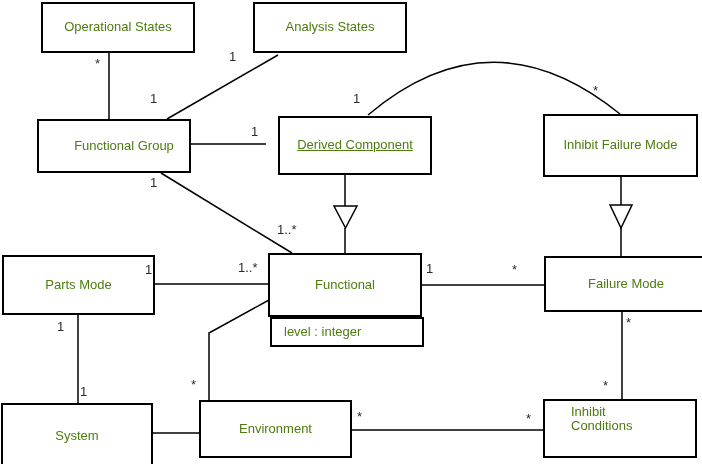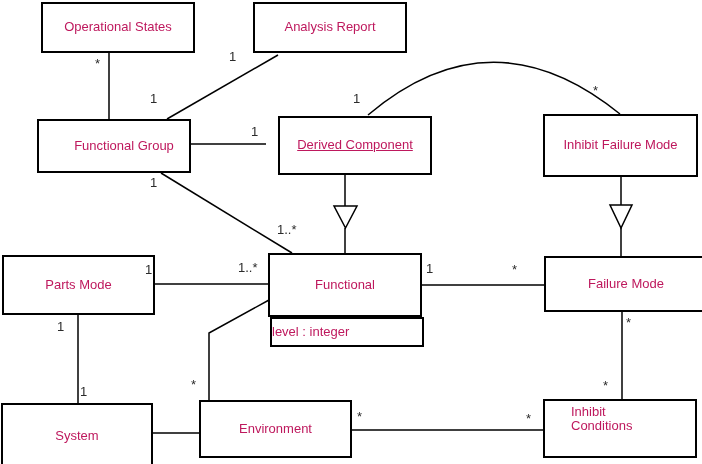--- a/index.html
+++ b/index.html
@@ -4,23 +4,23 @@
 <style>
   html,body{margin:0;padding:0;background:#fff;}
   #canvas{
     position:relative;width:702px;height:464px;background:#ffffff;
     font-family:"Liberation Sans","DejaVu Sans",sans-serif;overflow:hidden;
   }
   #wires{position:absolute;left:0;top:0;width:702px;height:464px;}
   .node{
     position:absolute;box-sizing:border-box;border:2px solid #000;background:#fff;
     display:flex;align-items:center;justify-content:center;
-    font-size:13px;color:#be185d;text-align:center;line-height:1.1;
+    font-size:13px;color:#4d7c0f;text-align:center;line-height:1.1;
   }
-  .node.attr{justify-content:flex-start;text-align:left;}
+  .node.attr{justify-content:flex-start;text-align:left;padding-left:12px;}
   .node.two-line{align-items:flex-start;justify-content:flex-start;text-align:left;
     padding-left:26px;padding-top:4px;white-space:pre-line;}
   .mult{
     position:absolute;font-size:13px;color:#2b2b2b;line-height:1;
     white-space:nowrap;
   }
 </style>
 </head>
 <body>
 
@@ -49,21 +49,21 @@
       <polygon points="334,206 357,206 345.5,228"></polygon>
       <polygon points="610,205 632,205 621,228"></polygon>
     </g>
   </svg>
 
   <div class="node" style="left:41px;top:2px;width:154px;height:51px;">
     <span>Operational States</span>
   </div>
 
   <div class="node" style="left:253px;top:2px;width:154px;height:51px;">
-    <span>Analysis Report</span>
+    <span>Analysis States</span>
   </div>
 
   <div class="node" style="left:37px;top:119px;width:154px;height:54px;padding-left:20px;">
     <span>Functional Group</span>
   </div>
 
   <div class="node" style="left:278px;top:116px;width:154px;height:59px;text-decoration:underline;">
     <span>Derived Component</span>
   </div>
 

